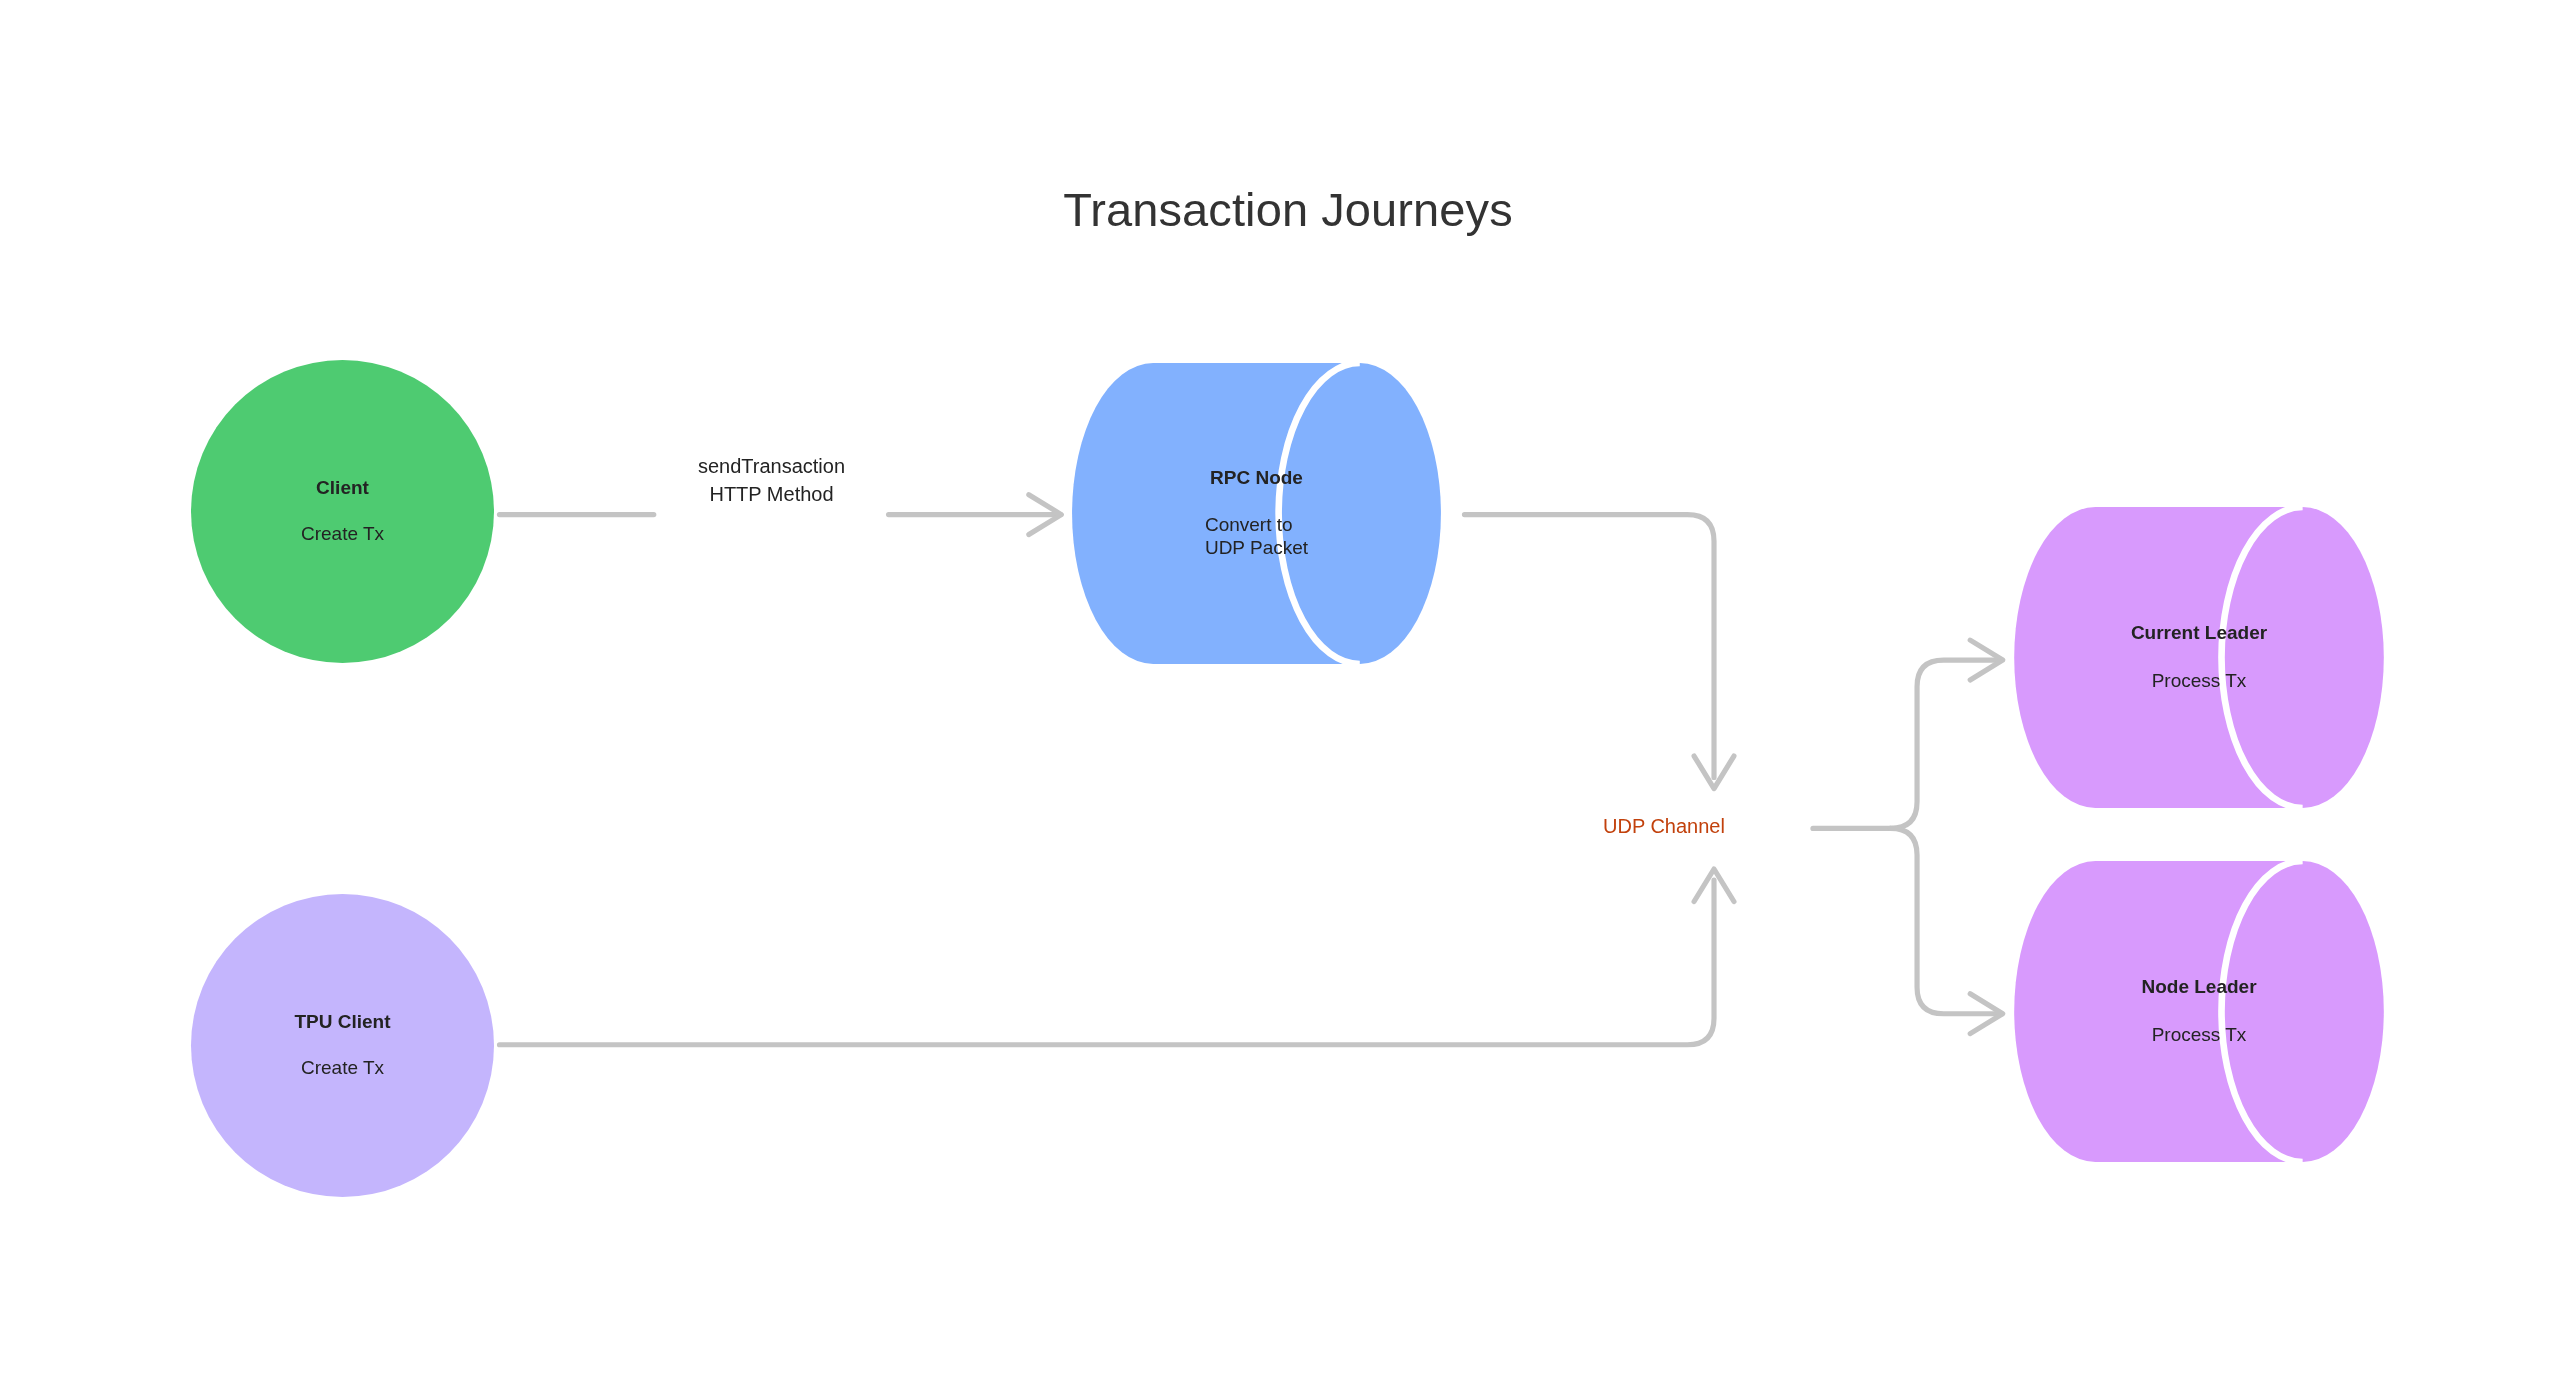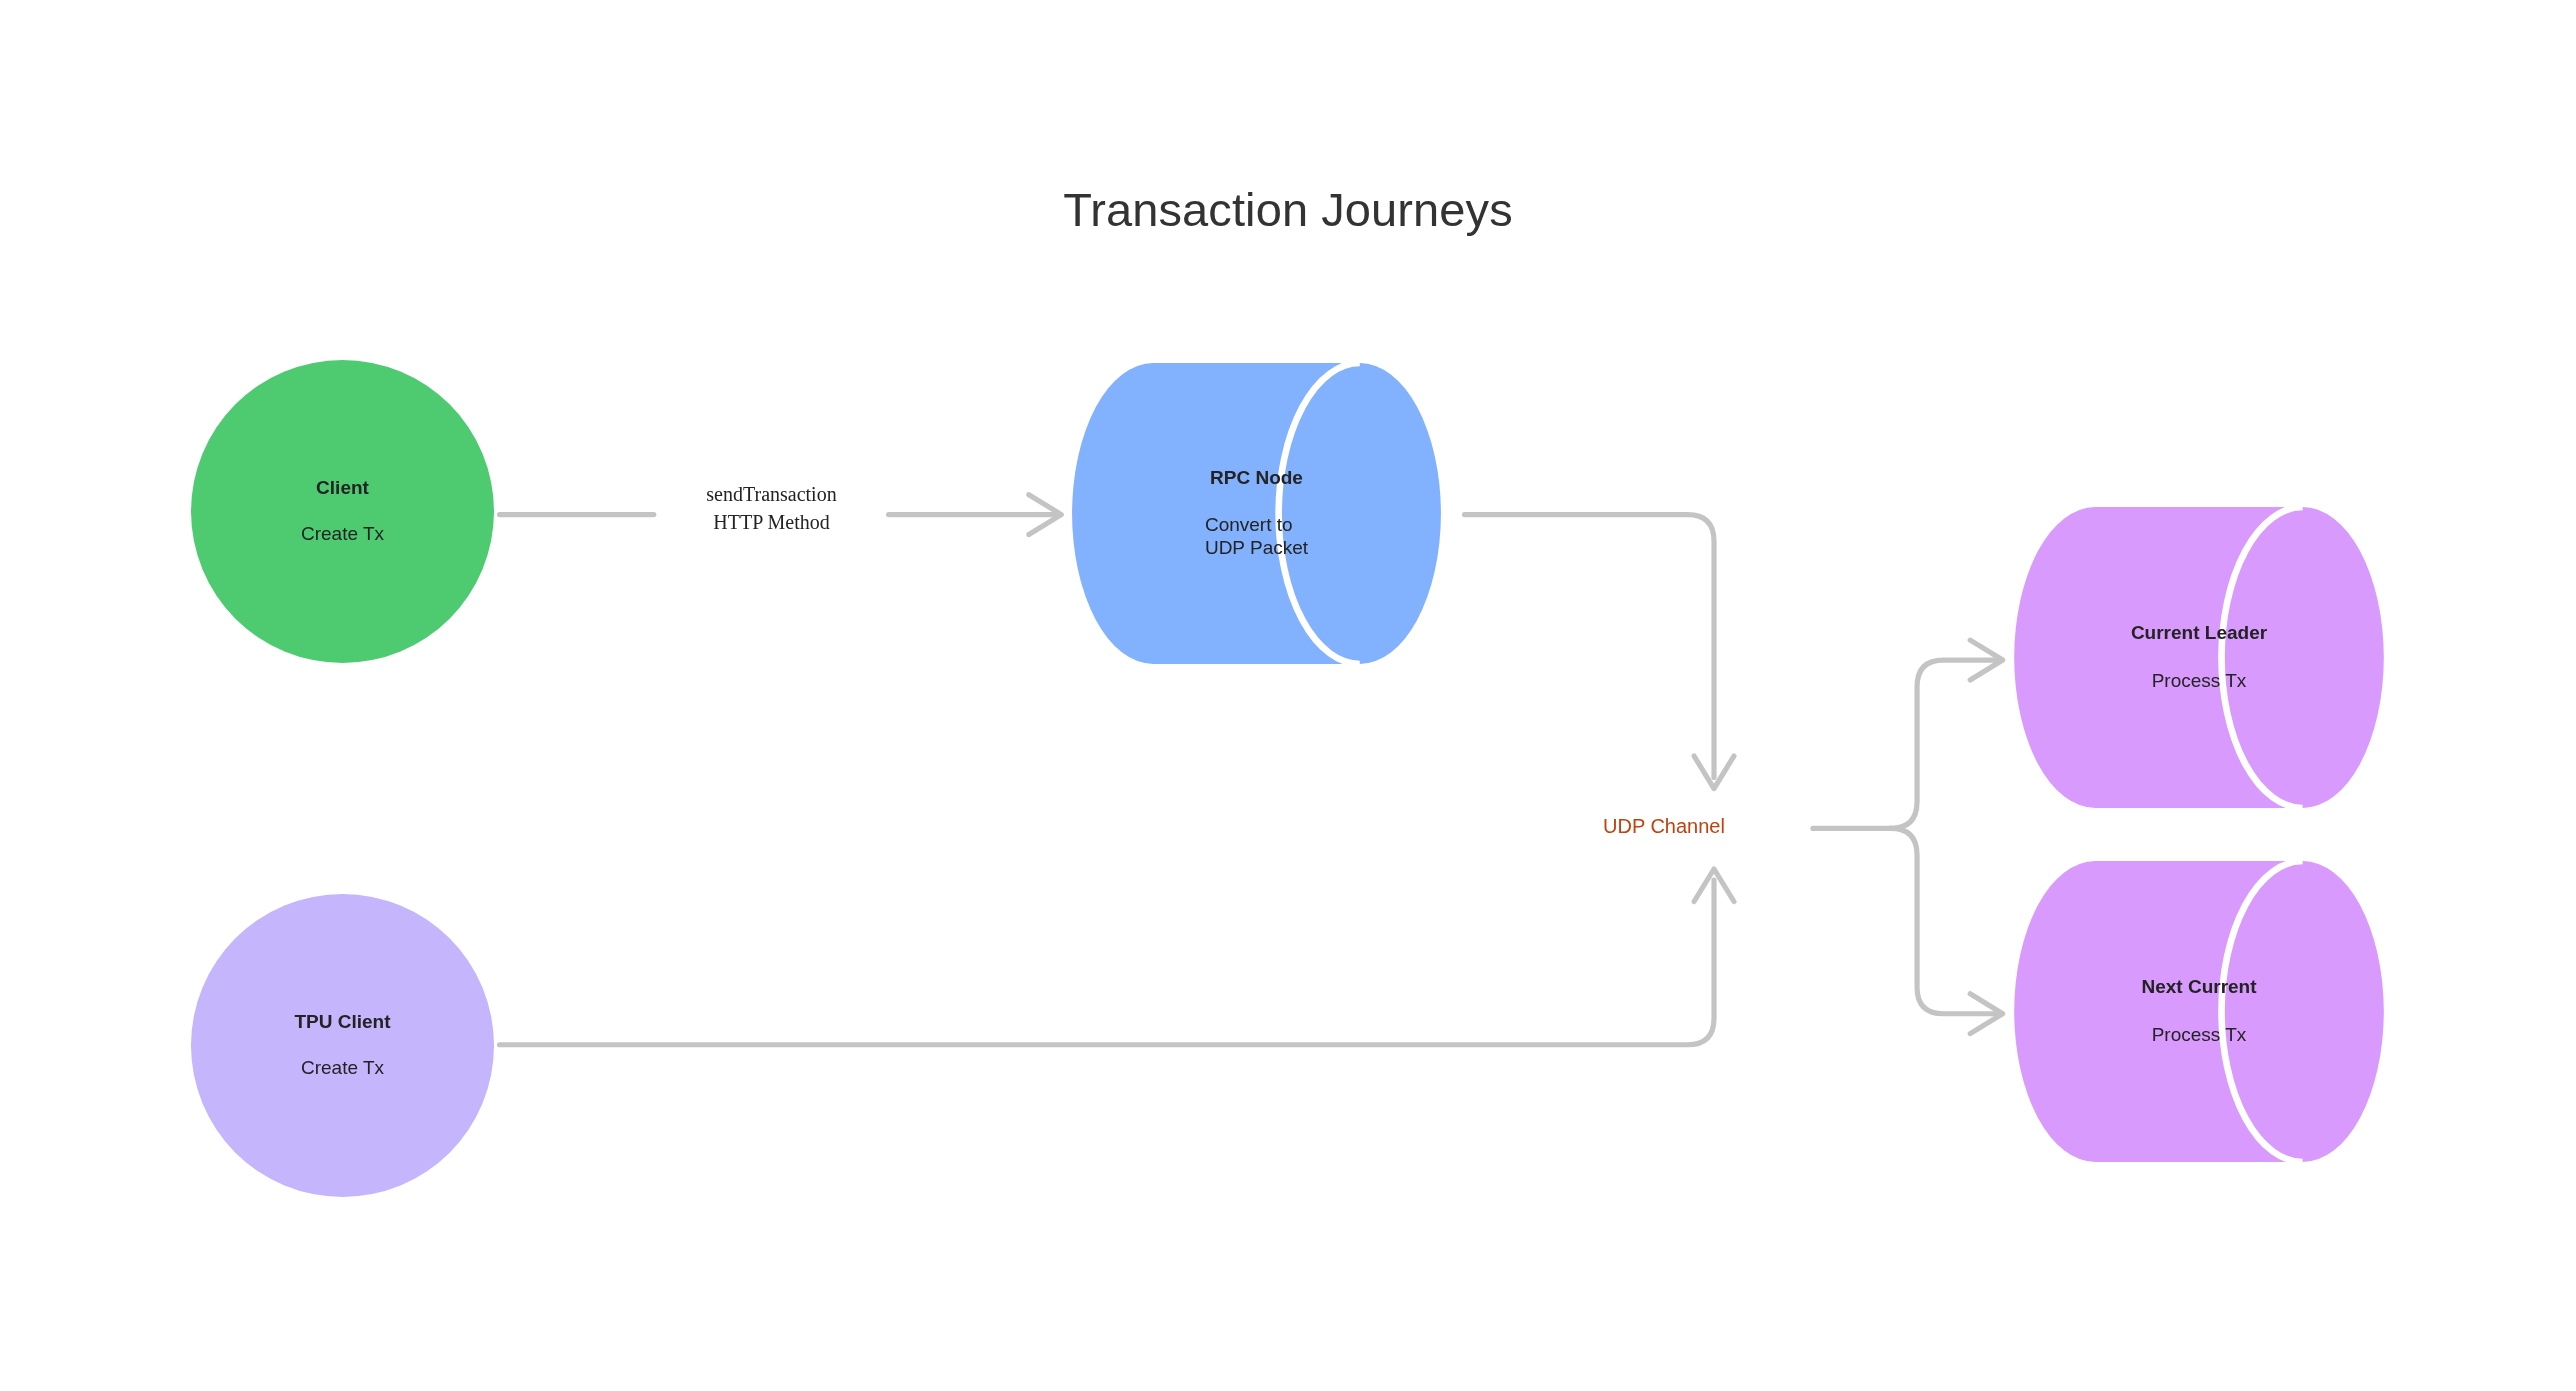--- a/index.html
+++ b/index.html
@@ -51,21 +51,21 @@
       <path d="M 2455 1122 L 2560 1122"></path>
 
       <path d="M 2560 1122 Q 2596 1122 2596 1086 L 2596 930 Q 2596 894 2632 894 L 2710 894"></path>
       <path d="M 2668 867 L 2712 894 L 2668 921"></path>
 
       <path d="M 2560 1122 Q 2596 1122 2596 1158 L 2596 1337 Q 2596 1373 2632 1373 L 2710 1373"></path>
       <path d="M 2668 1346 L 2712 1373 L 2668 1400"></path>
     </g>
   </svg>
 
-  <div class="elabel" style="left:654px;top:481px;width:235px;font-family:Liberation Serif, serif;">sendTransaction
+  <div class="elabel" style="left:654px;top:453px;width:235px;">sendTransaction
 HTTP Method</div>
 
   <div class="jlabel" style="left:1603px;top:815px;width:222px;">UDP Channel</div>
 
   <div class="node circ" style="left:191px;top:360px;width:303px;height:303px;background:#4ecb71;">
     <div class="n-title">Client</div>
     <div class="n-sub">Create Tx</div>
   </div>
 
   <div class="node circ" style="left:191px;top:894px;width:303px;height:303px;background:#c4b5fd;">
@@ -95,19 +95,19 @@
       <div class="n-sub">Process Tx</div>
     </div>
   </div>
 
   <div class="cyl" style="left:2014px;top:861px;width:370px;height:301px;">
     <svg width="370" height="301" viewBox="0 0 501 408" xmlns="http://www.w3.org/2000/svg">
       <path d="M 110 0 L 391 0 A 110 204 0 0 1 391 408 L 110 408 A 110 204 0 0 1 110 0 Z" fill="#d89afd"></path>
       <path d="M 391 0 A 110 204 0 0 0 391 408" fill="none" stroke="#ffffff" stroke-width="9"></path>
     </svg>
     <div class="cyl-txt" style="padding-right:71px;">
-      <div class="n-title">Next Current</div>
+      <div class="n-title">Node Leader</div>
       <div class="n-sub">Process Tx</div>
     </div>
   </div>
 
 </div>
 
 
 </body></html>

